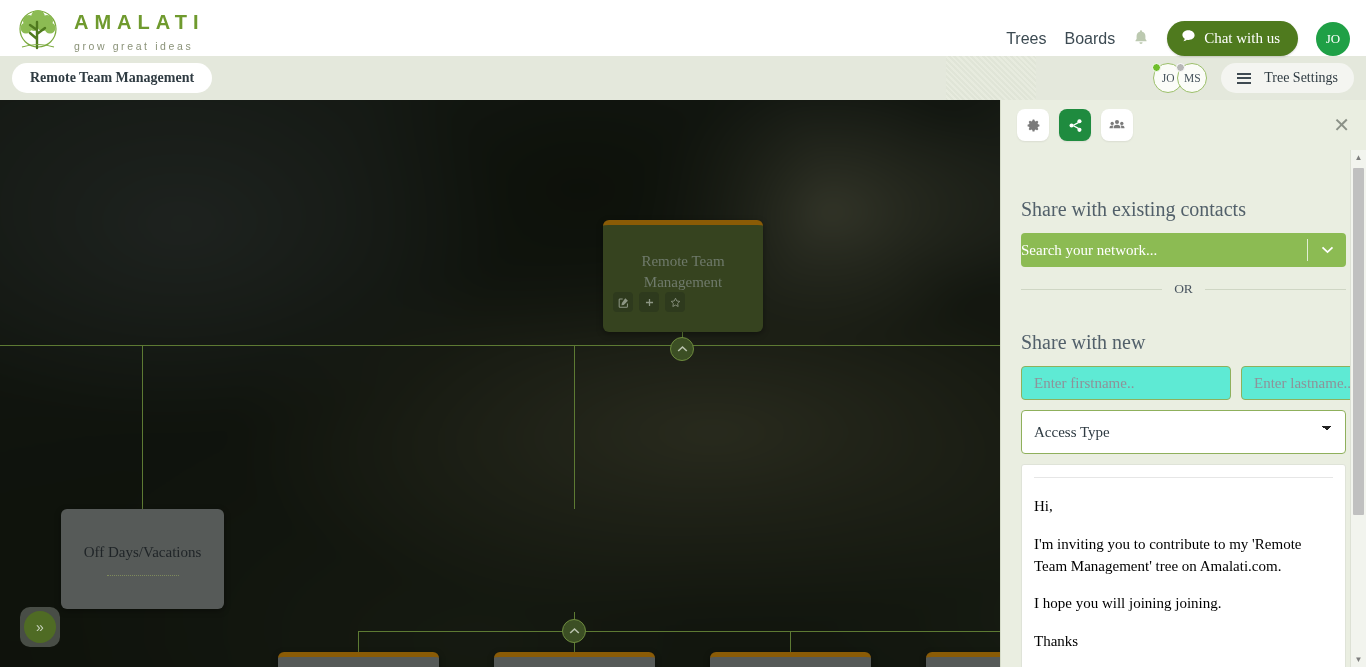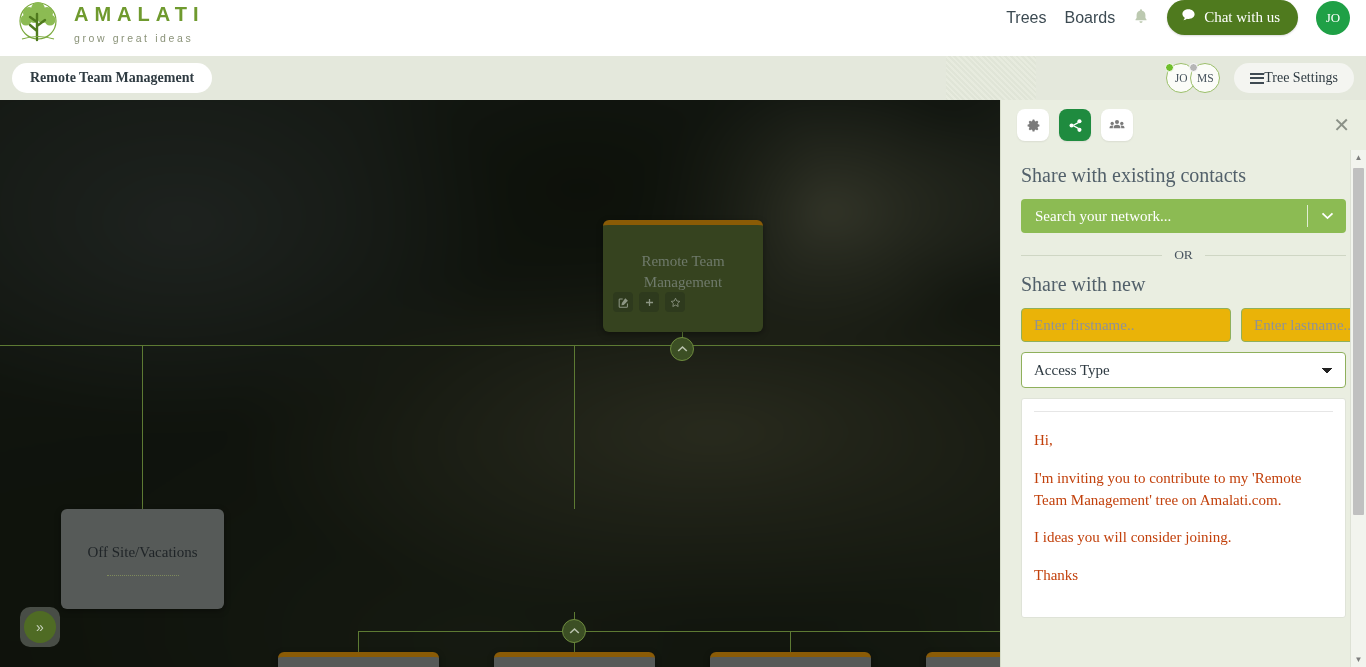--- a/index.html
+++ b/index.html
@@ -6,21 +6,21 @@
   html, body {
     width: 1366px; height: 667px;
     overflow: hidden;
     font-family: "Liberation Serif", serif;
     background: #ffffff;
   }
 
   
   .topnav {
     position: absolute; left: 0; top: 0; width: 1366px; height: 56px;
-    background: #ffffff; display: flex; align-items: flex-start;
+    background: #ffffff; display: flex; align-items: flex-end;
     z-index: 60;
   }
   .brand { display: flex; align-items: center; margin-left: 14px; }
   .brand-logo { width: 48px; height: 48px; position: relative; }
   .brand-text { margin-left: 12px; }
   .brand-name {
     font-family: "Liberation Sans", sans-serif;
     font-weight: bold; font-size: 20px; letter-spacing: 6px;
     color: #6f9a2e; line-height: 1;
   }
@@ -83,21 +83,21 @@
   }
   .av + .av { margin-left: -6px; align-items: center; }
   .av .dot {
     position: absolute; left: -2px; top: -1px; width: 9px; height: 9px;
     border-radius: 50%; border: 1px solid #fff;
   }
   .dot.online { background: #6fbe2b; }
   .dot.offline { background: #b6b6b6; }
   .settings-btn {
     background: #f4f5f1; border-radius: 18px; padding: 7px 16px;
-    display: flex; align-items: center; gap: 0; font-size: 14px;
+    display: flex; align-items: center; gap: 13px; font-size: 14px;
     color: #2f3b42; cursor: pointer; font-family: "Liberation Serif", serif;
   }
   .hamburger { display: inline-flex; flex-direction: column; gap: 2.5px; }
   .hamburger i { display: block; width: 14px; height: 2px; background: #3f4a52; }
 
   
   .canvas {
     position: absolute; left: 0; top: 100px; width: 1366px; height: 567px;
     overflow: hidden; background: #20241c;
   }
@@ -191,67 +191,68 @@
   .panel-close {
     margin-left: auto; color: #8b9187; font-size: 20px; cursor: pointer;
     font-family: "Liberation Sans", sans-serif;
   }
   .panel-body {
     flex: 1; padding: 14px 20px 0; overflow: hidden; position: relative;
   }
   .p-h2 {
     font-size: 20px; color: #52606a; margin-bottom: 12px;
     font-family: "Liberation Serif", serif;
+    margin-top: 34px;
   }
   .search-select {
     width: 100%; height: 34px; background: #8cbb53; border-radius: 4px;
     display: flex; align-items: center; color: #fff; font-size: 15px;
-    padding-left: 14px; cursor: pointer; position: relative;
+    cursor: pointer; position: relative;
     font-family: "Liberation Serif", serif;
   }
   .search-select .divider {
     position: absolute; right: 38px; top: 6px; bottom: 6px; width: 1px;
     background: rgba(255,255,255,.75);
   }
   .search-select .chev {
     position: absolute; right: 12px; top: 50%; transform: translateY(-50%);
     font-size: 13px; font-family: "Liberation Sans", sans-serif;
   }
   .or-row {
     display: flex; align-items: center; margin: 14px 0 10px;
     color: #4a5560; font-size: 13.5px; font-family: "Liberation Serif", serif;
   }
   .or-row .ln { flex: 1; height: 1px; background: #cfd6c4; }
   .or-row .lbl { padding: 0 12px; }
   .frow { display: flex; gap: 10px; margin-bottom: 10px; }
   .finput {
     flex: 1; height: 34px; border: 1px solid #8fb05c; border-radius: 4px;
-    background: #eab308; padding: 0 12px; font-size: 15px; color: #5d676e;
+    background: #5eead4; padding: 0 12px; font-size: 15px; color: #5d676e;
     font-family: "Liberation Serif", serif; outline: none;
   }
   .finput::placeholder { color: #8e9299; }
   .fselect {
-    width: 100%; height: 36px; border: 1px solid #8fb05c; border-radius: 4px;
+    width: 100%; height: 44px; border: 1px solid #8fb05c; border-radius: 4px;
     background: #fff; padding: 0 12px; font-size: 15px; color: #2e3a42;
     font-family: "Liberation Serif", serif; appearance: none; outline: none;
     background-image:
       linear-gradient(45deg, transparent 50%, #222 50%),
       linear-gradient(135deg, #222 50%, transparent 50%);
     background-position: calc(100% - 18px) 15px, calc(100% - 13px) 15px;
     background-size: 5px 5px, 5px 5px;
     background-repeat: no-repeat;
     cursor: pointer;
   }
   .msgbox {
     margin-top: 10px; background: #fff; border: 1px solid #dfe3d8;
     border-radius: 3px; padding: 12px 12px 0; height: 220px; overflow: hidden;
   }
   .msgbox .rule { height: 1px; background: #e6e6e6; margin-bottom: 18px; }
   .msgbox p {
-    font-size: 15px; color: #c2410c; line-height: 1.45; margin-bottom: 16px;
+    font-size: 15px; color: #000000; line-height: 1.45; margin-bottom: 16px;
     font-family: "Liberation Serif", serif;
   }
 
   
   .pscroll {
     position: absolute; right: 0; top: 50px; bottom: 0; width: 16px;
     background: #f2f4ee; border-left: 1px solid #dde1d5;
   }
   .pscroll .arr {
     height: 15px; display: flex; align-items: center; justify-content: center;
@@ -378,21 +379,21 @@
       </div>
       <div class="nact r">
         <svg width="11" height="11" viewBox="0 0 14 14" fill="none" stroke="#8d9684" stroke-width="1.1">
           <path d="M7 1.6 8.7 5.1l3.8.5-2.8 2.7.7 3.8L7 10.3 3.6 12.1l.7-3.8L1.5 5.6l3.8-.5Z"></path>
         </svg>
       </div>
     </div>
   </div>
 
   <div class="node light" style="left:61px; top:409px; width:163px; height:100px;">
-    <div class="node-title">Off Site/Vacations</div>
+    <div class="node-title">Off Days/Vacations</div>
     <div class="node-underline"></div>
   </div>
 
 
   <div class="node light node-top" style="left:278px; top:552px; width:161px; height:100px;">
     
     
   </div>
 
   <div class="node light node-top" style="left:494px; top:552px; width:161px; height:100px;">
@@ -474,21 +475,21 @@
 
 
     <select class="fselect">
       <option>Access Type</option>
     </select>
 
     <div class="msgbox">
       <div class="rule"></div>
       <p>Hi,</p>
       <p>I'm inviting you to contribute to my 'Remote Team Management' tree on Amalati.com.</p>
-      <p>I ideas you will consider joining.</p>
+      <p>I hope you will joining joining.</p>
       <p>Thanks</p>
     </div>
   </div>
 
   <div class="pscroll">
     <div class="arr">▲</div>
     <div class="thumb"></div>
     <div class="arr bot">▼</div>
   </div>
 </div>

